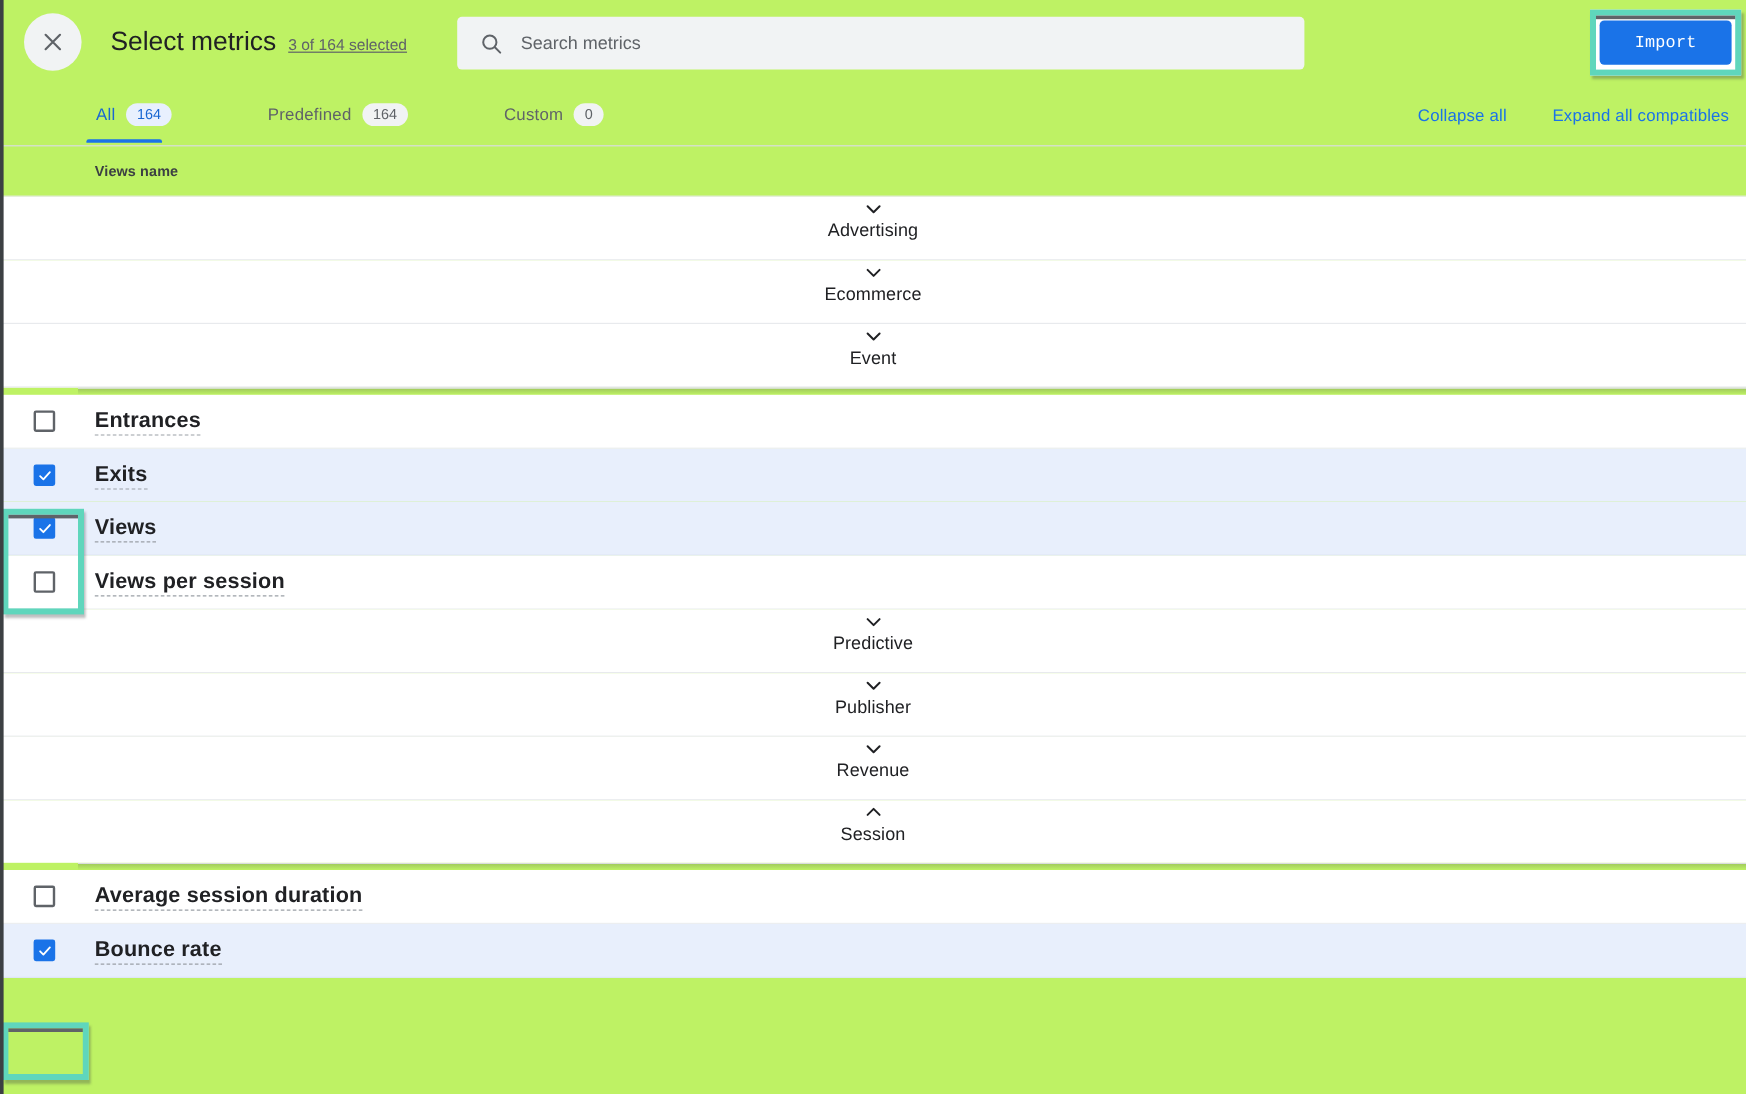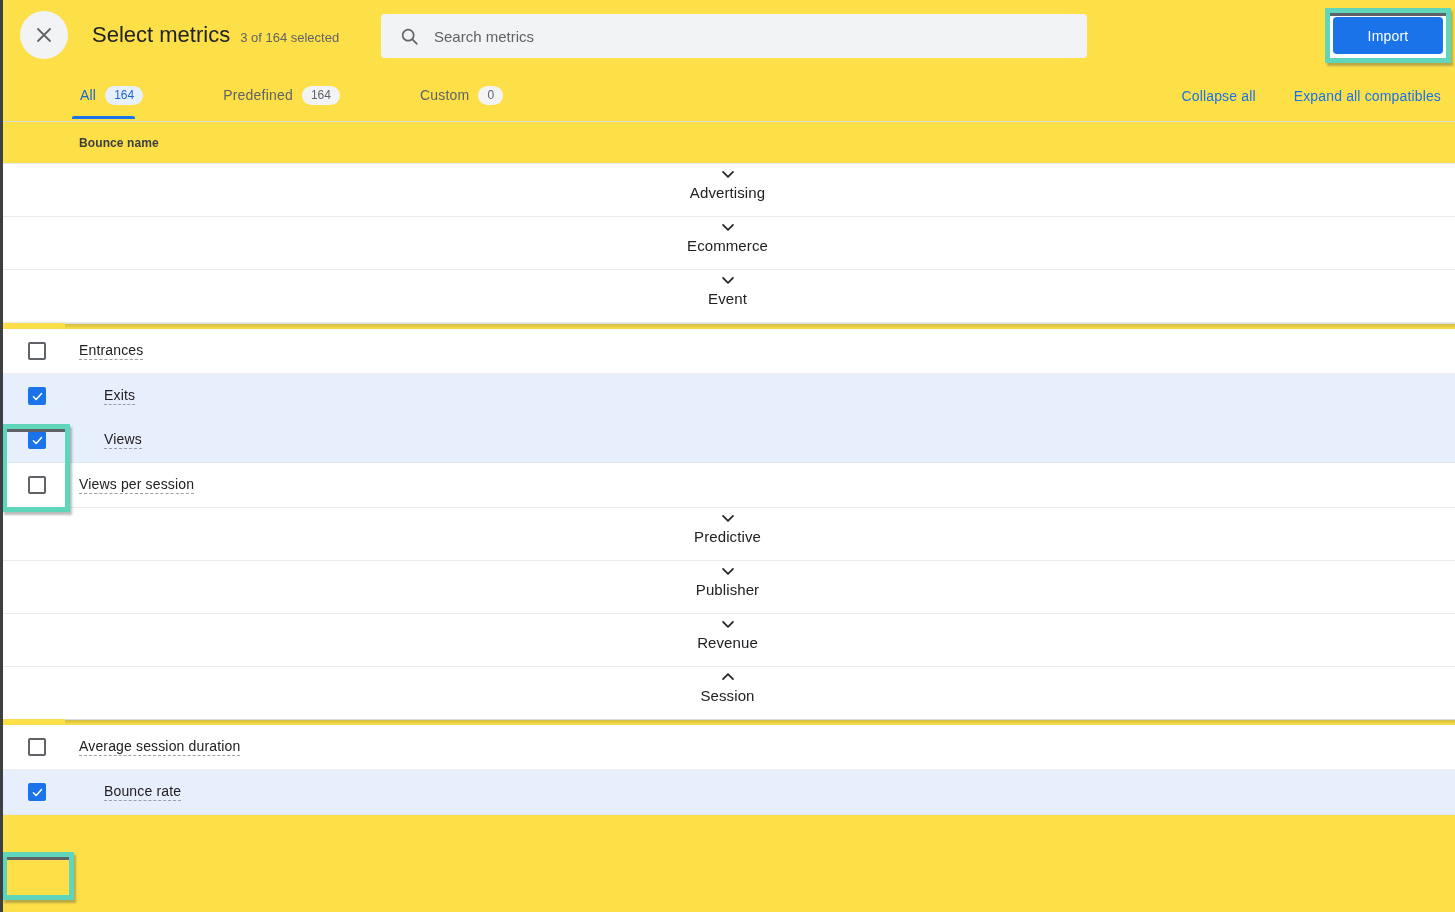--- a/index.html
+++ b/index.html
@@ -22,21 +22,21 @@
     left: 0; top: 0;
     width: 3px; height: 912px;
     background: #3c4043;
     z-index: 60;
   }
 
   .app {
     position: absolute;
     left: 0; top: 0;
     width: 1455px; height: 912px;
-    background: #fde047;
+    background: #bef264;
   }
 
   
   .header {
     position: relative;
     height: 71px;
   }
   .close-btn {
     position: absolute;
     left: 20px; top: 11px;
@@ -63,20 +63,21 @@
     font-weight: 400;
     color: #202124;
     letter-spacing: 0;
     line-height: 30px;
   }
   .subtitle {
     font-size: 13px;
     color: #5f6368;
     margin-left: 10px;
     line-height: 30px;
+    text-decoration: underline;
   }
 
   .search-box {
     position: absolute;
     left: 381px; top: 14px;
     width: 706px; height: 44px;
     background: #f1f3f4;
     border-radius: 4px;
     display: flex;
     align-items: center;
@@ -116,21 +117,21 @@
     background: #5f6368;
   }
   .import-btn {
     position: absolute;
     left: 1333px; top: 17px;
     width: 110px; height: 37px;
     background: #1a73e8;
     color: #fff;
     border: none;
     border-radius: 4px;
-    font-family: Liberation Sans, sans-serif;
+    font-family: Liberation Mono, monospace;
     font-size: 14px;
     font-weight: 500;
     letter-spacing: .2px;
     cursor: pointer;
     z-index: 5;
   }
 
   
   .tabbar {
     position: relative;
@@ -248,21 +249,21 @@
   }
 
   .metric-row {
     height: 44px;
     display: flex;
     align-items: center;
     border-bottom: 1px solid #eceef0;
     background: #fff;
     cursor: pointer;
   }
-  .metric-row.selected { background: #e8effc; border-bottom-color: #dfe6f6; gap: 25px; }
+  .metric-row.selected { background: #e8effc; border-bottom-color: #dfe6f6; }
   .metric-row.no-border { border-bottom: none; }
   .cb-cell {
     width: 79px;
     display: flex;
     align-items: center;
     padding-left: 28px;
     box-sizing: border-box;
   }
   .cbox {
     width: 18px; height: 18px;
@@ -272,25 +273,26 @@
     background: #fff;
   }
   .cbox.checked {
     background: #1a73e8;
     border-color: #1a73e8;
     display: flex;
     align-items: center;
     justify-content: center;
   }
   .metric-name {
-    font-size: 14px;
+    font-size: 18px;
     color: #202124;
     letter-spacing: .15px;
     border-bottom: 1px dashed #9aa0a6;
     padding-bottom: 1px;
+    font-weight: bold;
   }
 
   
   .cb-highlight {
     position: absolute;
     border: 5px solid #5fd6bc;
     box-sizing: border-box;
     pointer-events: none;
     box-shadow: 2px 3px 2px rgba(60,64,67,.35);
     z-index: 30;
@@ -361,21 +363,21 @@
 
     <div class="header-actions">
       <span class="link-action">Collapse all</span>
       <span class="link-action">Expand all compatibles</span>
     </div>
   </div>
 
   <div class="list">
 
     <div class="col-head">
-      <span class="col-head-label">Bounce name</span>
+      <span class="col-head-label">Views name</span>
     </div>
 
     <div class="group-row">
       <span class="chev">
         <svg width="20" height="20" viewBox="0 0 24 24">
             <path d="M6 9.5 L12 15.5 L18 9.5" stroke="#202124" stroke-width="2" fill="none" stroke-linecap="round" stroke-linejoin="round"></path>
           </svg>
       </span>
       <span class="group-name">Advertising</span>
     </div>

